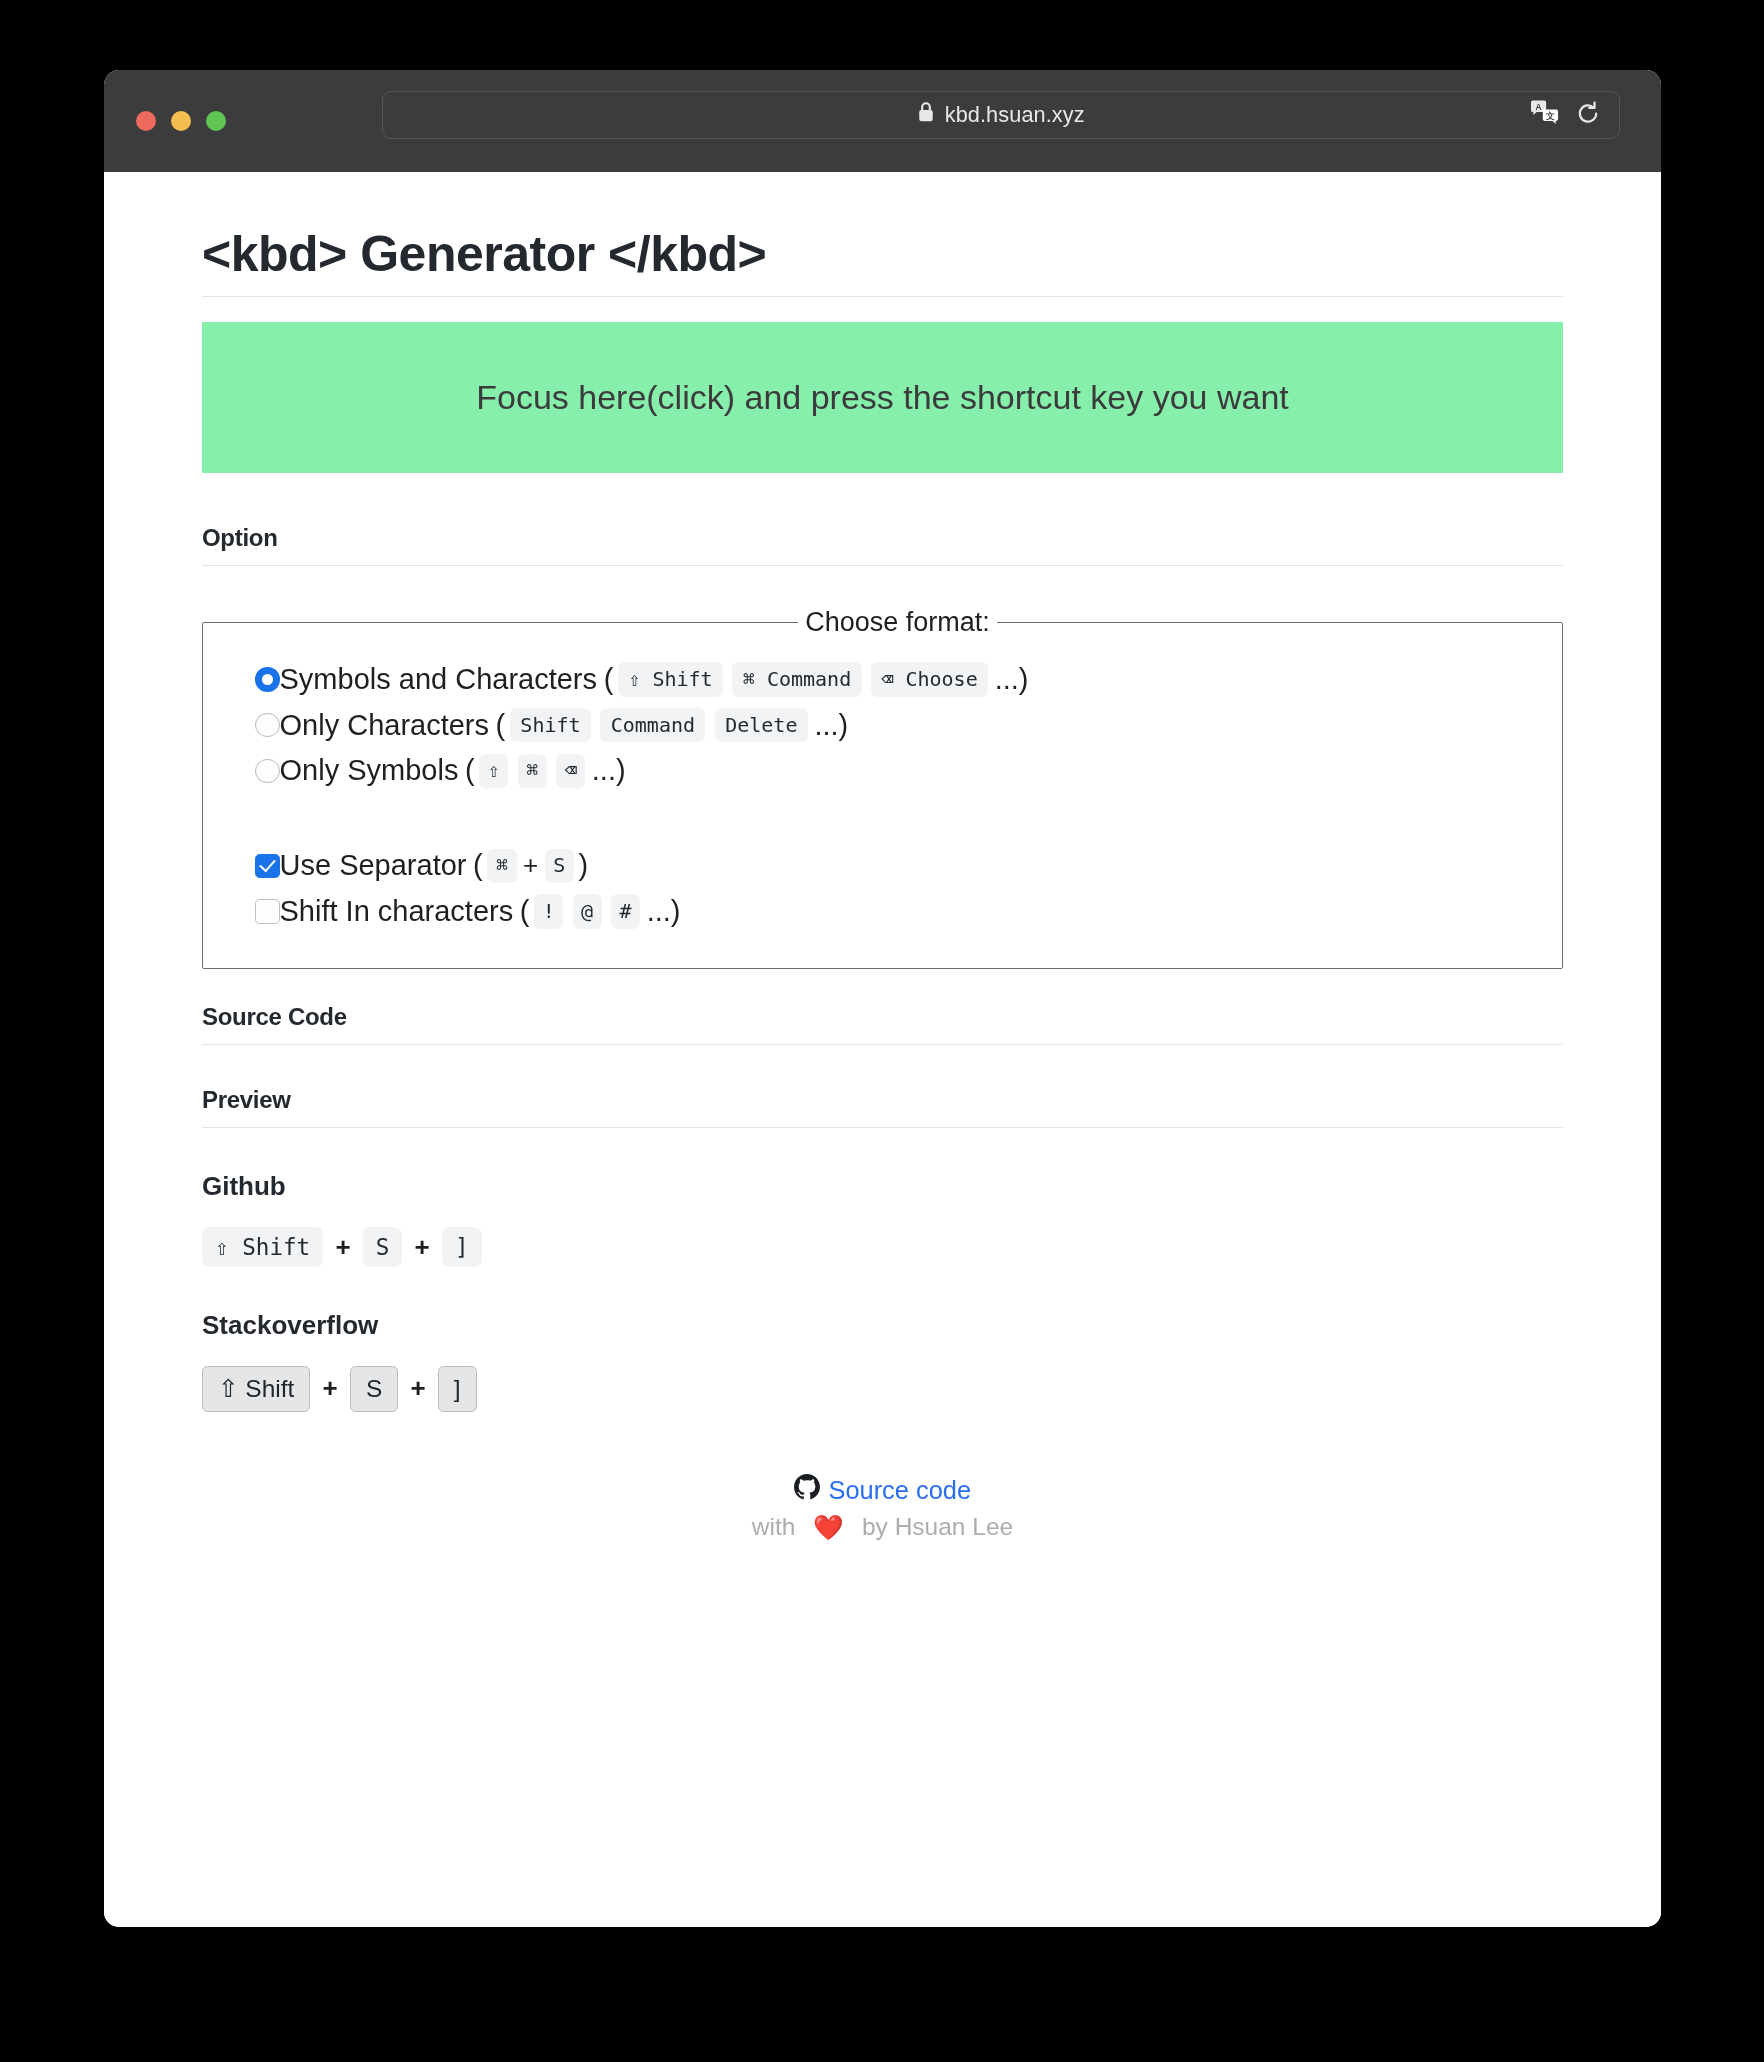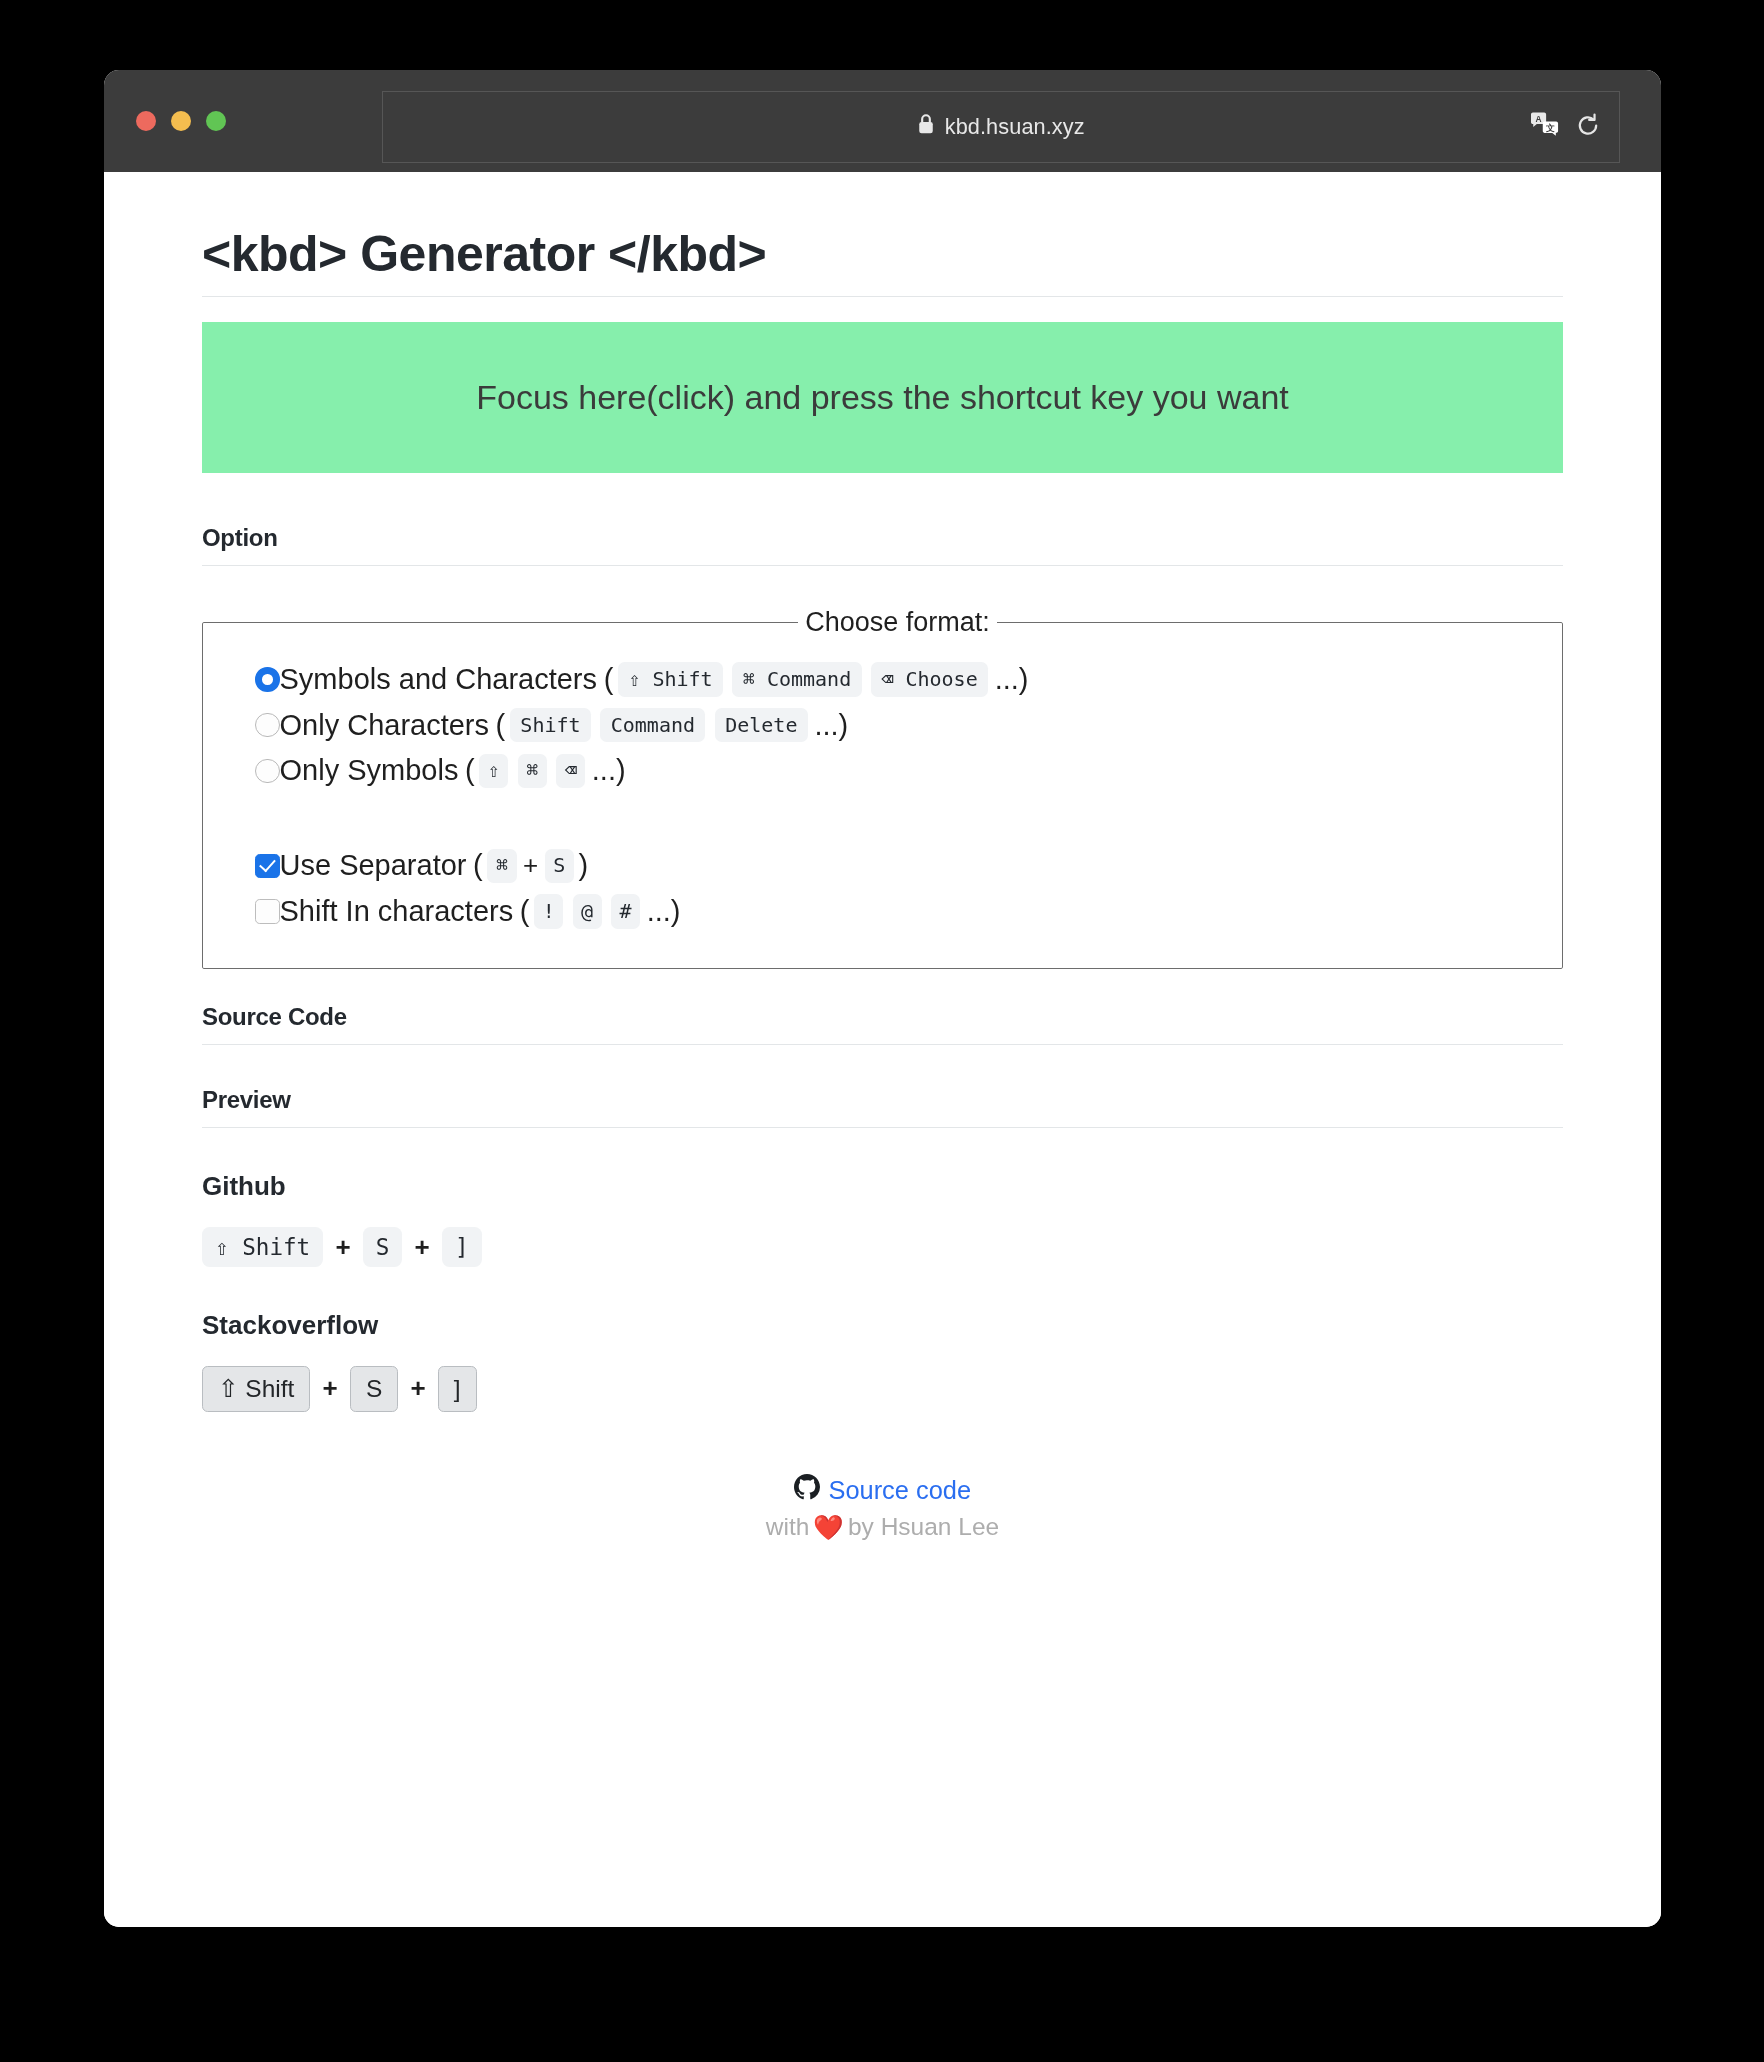--- a/index.html
+++ b/index.html
@@ -41,23 +41,23 @@
     flex: 0 0 auto;
   }
   .dot { width: 20px; height: 20px; border-radius: 50%; }
   .dot.red { background: #ed6a5e; }
   .dot.yellow { background: #f4bd4f; }
   .dot.green { background: #61c554; }
 
   .urlbar {
     position: absolute;
     left: 278px; right: 41px;
-    top: 21px; height: 72px;
+    top: 21px; height: 48px;
     border: 0.9px solid #565656;
-    border-radius: 0;
+    border-radius: 9px;
     display: flex;
     align-items: center;
     justify-content: center;
     background: #3c3c3c;
   }
   .url-inner {
     display: flex;
     align-items: center;
     gap: 9.4px;
     color: #e8e8e8;
@@ -277,21 +277,21 @@
     text-decoration: none;
     cursor: pointer;
   }
   .footer-credit {
     margin-top: 6.6px;
     color: #adadad;
     font-size: 24.5px;
     display: flex;
     align-items: center;
     justify-content: center;
-    gap: 4px;
+    gap: 18px;
   }
   .heart { color: #e8505b; font-size: 24.5px; }
 </style>
 </head>
 <body>
 
 <div class="screen">
 
   <div class="window">
 

